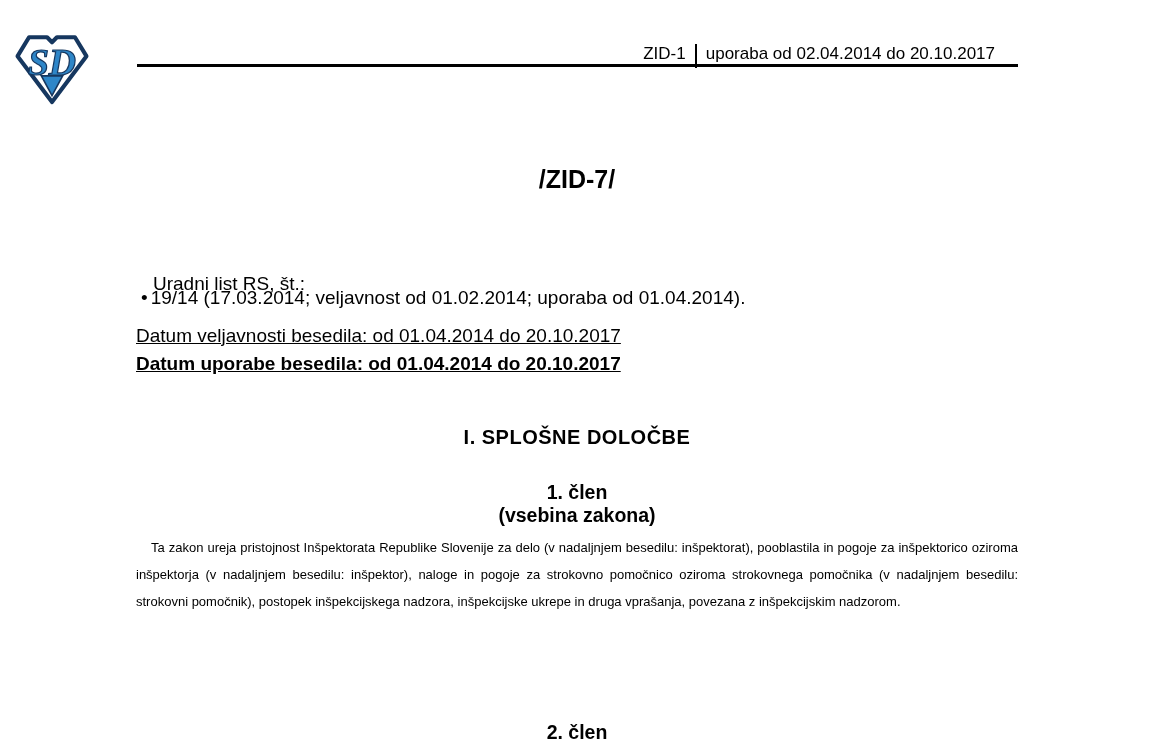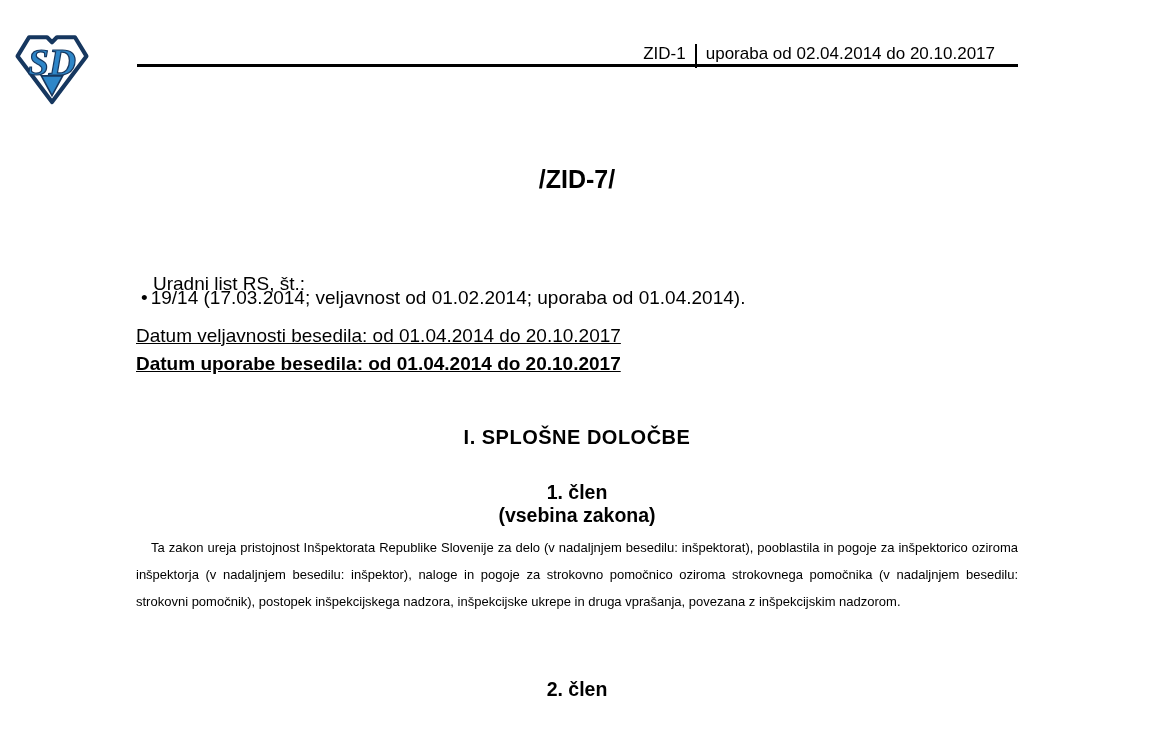--- a/index.html
+++ b/index.html
@@ -52,21 +52,21 @@
   .art-head {
     text-align:center; font-size:19.5px; font-weight:bold; line-height:23px;
   }
   .art1-head { top:481px; }
 
   .art-body {
     top:534px; font-size:13px; line-height:27px;
     text-align:justify; text-indent:15px;
   }
 
-  .art2-head { top:678px; }
+  .art2-head { top:721px; }
 </style>
 </head>
 <body>
 
 <div class="logo-wrap">
   <svg viewBox="0 0 100 96" width="82" height="80">
     <path d="M8 36 L22 13 L44 13 L50 19 L56 13 L78 13 L92 36 L50 92 Z" fill="#ffffff" stroke="#16375f" stroke-width="5" stroke-linejoin="round"></path>
     <path d="M37 60 L63 60 L50 84 Z" fill="#2e86c8" stroke="#16375f" stroke-width="2"></path>
     <text x="50" y="59" text-anchor="middle" font-family="Liberation Serif, serif" font-style="italic" font-weight="bold" font-size="46" stroke-width="1.5" stroke="#16375f" fill="#2e86c8">SD</text>
   </svg>

